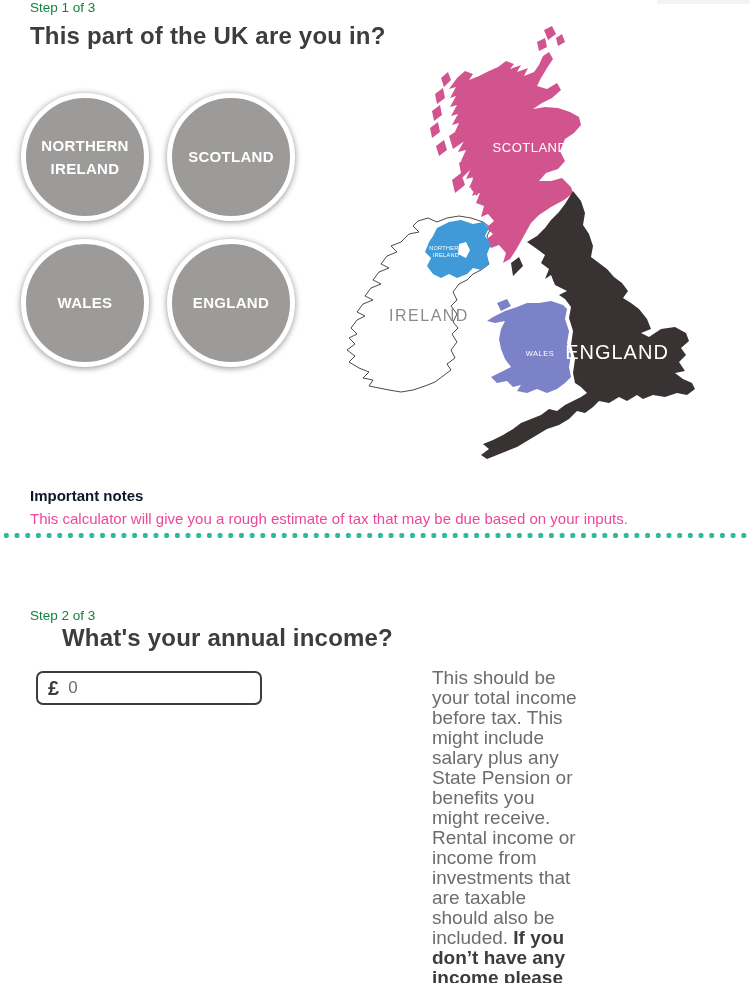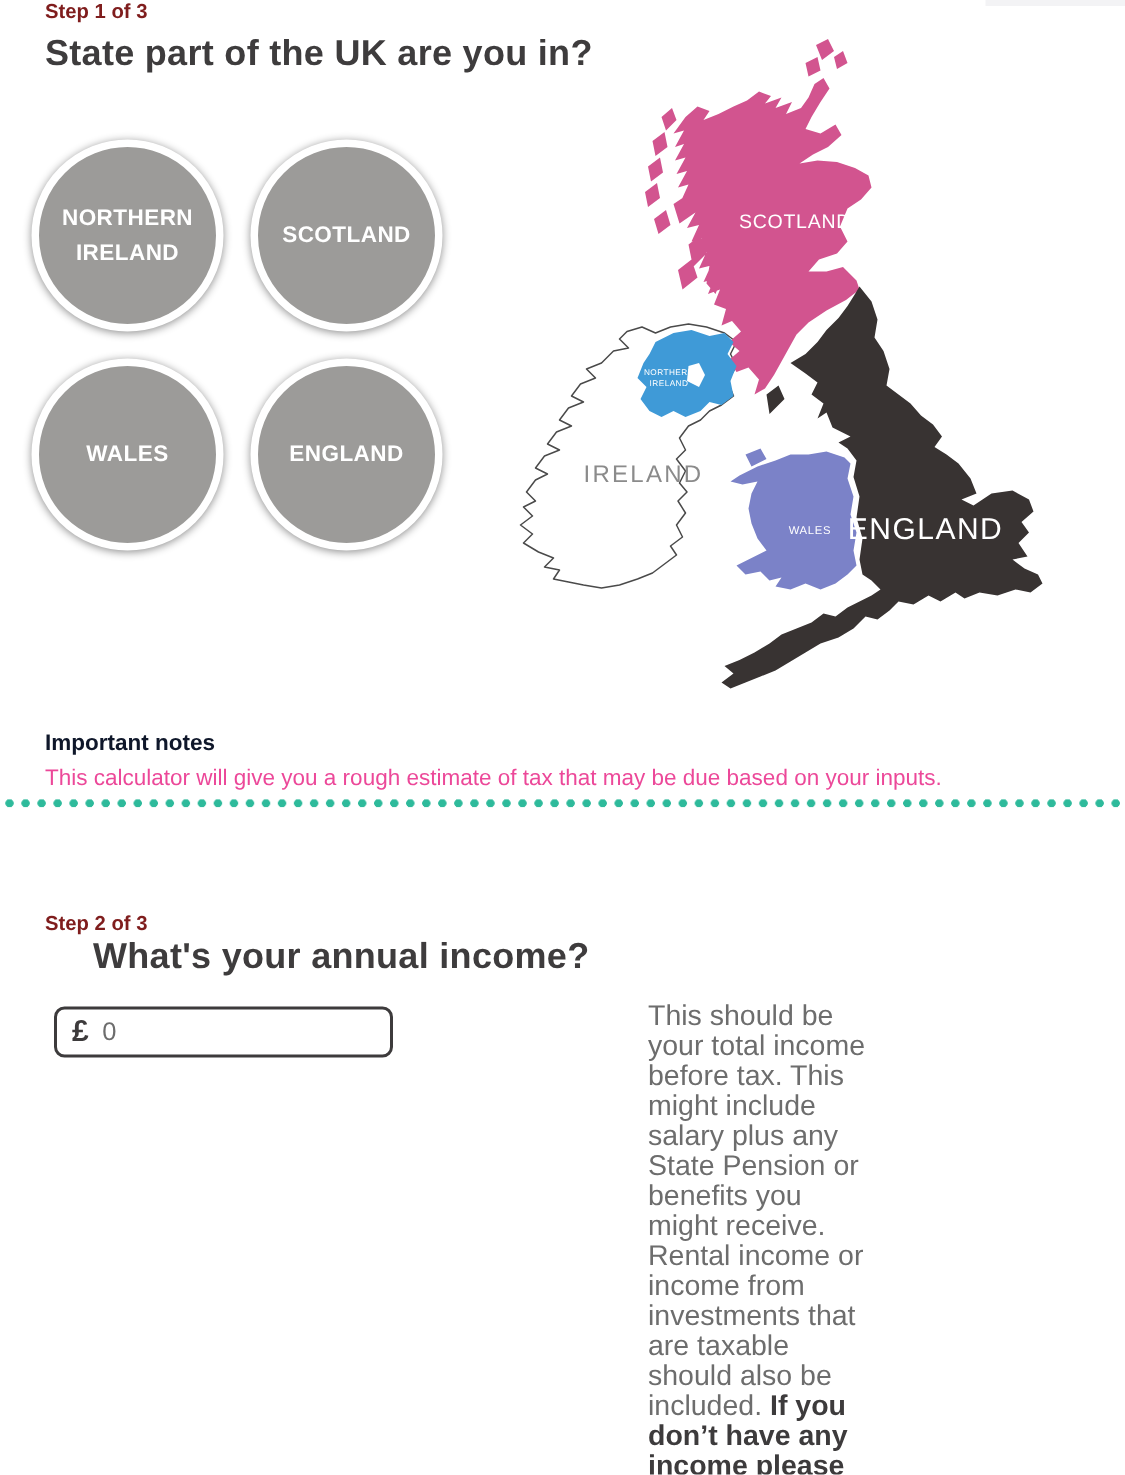--- a/index.html
+++ b/index.html
@@ -8,21 +8,21 @@
     position:relative;
     width:750px; height:983px;
     overflow:hidden;
     font-family:"Liberation Sans", sans-serif;
     color:#3d3b3c;
   }
   .abs { position:absolute; }
 
   .top-strip { left:657px; top:0; width:93px; height:4px; background:#f3f3f5; }
 
-  .step-label { font-size:13.5px; font-weight:bold; color:#7f1d1d; }
+  .step-label { font-size:13.5px; font-weight:normal; color:#15803d; }
   .question   { font-size:24px;   font-weight:bold; color:#3e3c3d; letter-spacing:0.2px; }
 
   .step1-label { left:30px; top:0; }
   .q1          { left:30px; top:22px; width:440px; }
 
   .circles {
     left:21px; top:93px;
     display:grid;
     grid-template-columns:128px 128px;
     column-gap:26px; row-gap:23px;gap:18px;
@@ -81,21 +81,21 @@
     font-size:19px; line-height:20px; color:#6d6d6d;
   }
   .help-text .bold-part { font-weight:bold; color:#3d3b3c; }
 </style>
 </head>
 <body>
 
 <div class="abs top-strip"></div>
 
 <div class="abs step-label step1-label">Step 1 of 3</div>
-<div class="abs question q1">State part of the UK are you in?</div>
+<div class="abs question q1">This part of the UK are you in?</div>
 
 <div class="abs circles">
   <div class="region-btn">
     <span>NORTHERN IRELAND</span>
   </div>
   <div class="region-btn">
     <span>SCOTLAND</span>
   </div>
   <div class="region-btn">
     <span>WALES</span>

